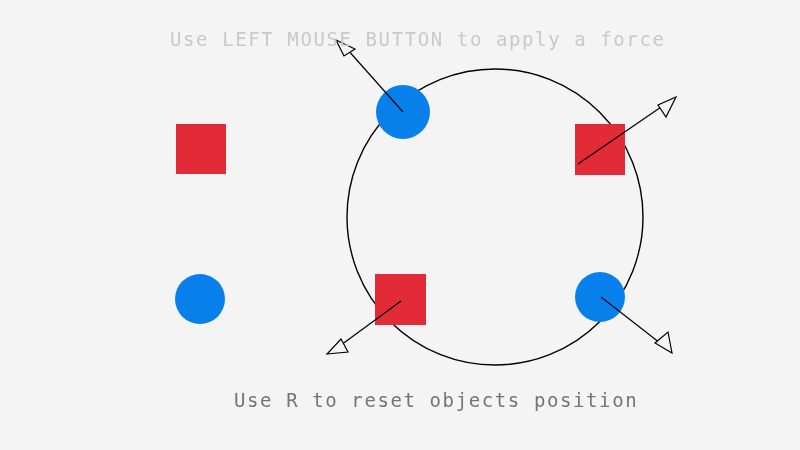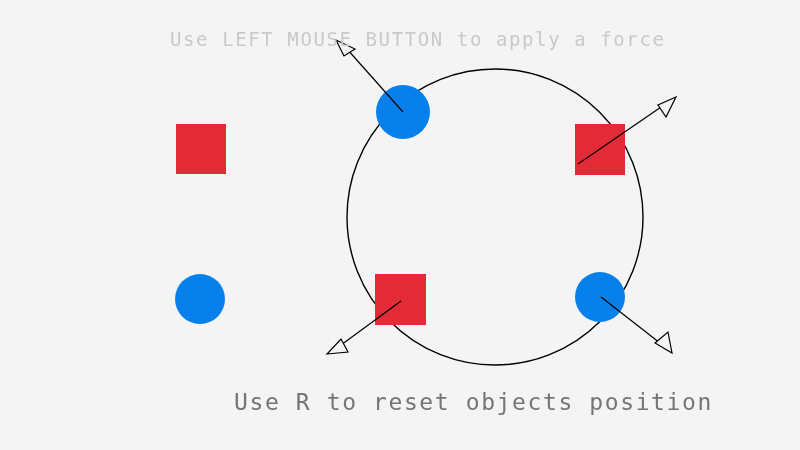--- a/index.html
+++ b/index.html
@@ -35,21 +35,21 @@
   }
   #hint-top {
     left: 170px;
     top: 28px;
     font-size: 19px;
     color: #c9c9c9;
   }
   #hint-bottom {
     left: 234px;
     top: 389px;
-    font-size: 23px;
+    font-size: 19px;
     color: #757575;
   }
 </style>
 </head>
 <body>
 
 <div id="stage" style="background: rgb(244, 244, 244);">
 
   <svg id="scene-svg" viewBox="0 0 800 450" xmlns="http://www.w3.org/2000/svg">
 

